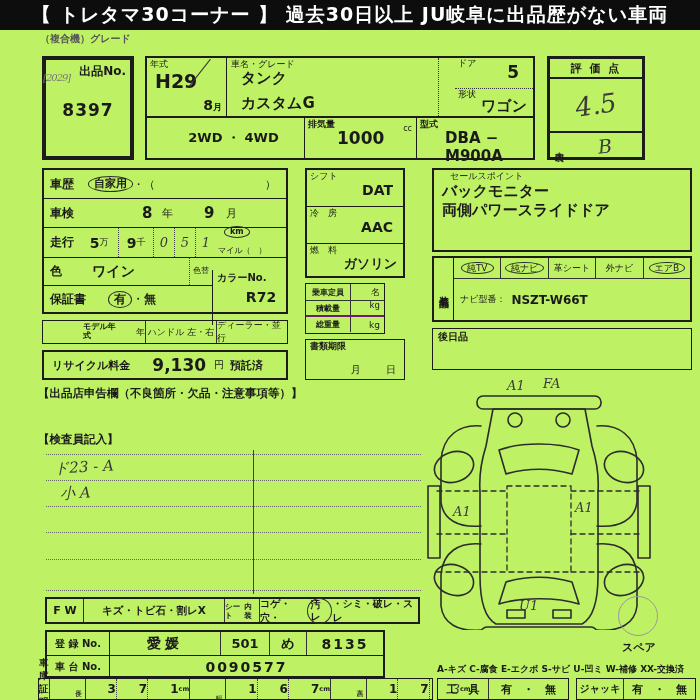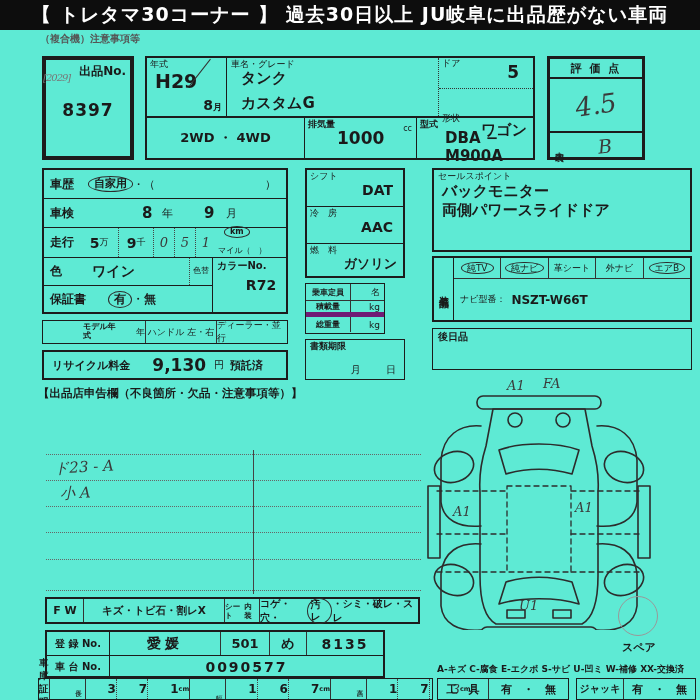--- a/index.html
+++ b/index.html
@@ -1,42 +1,42 @@
 <!DOCTYPE html>
 <html><head>
 <meta charset="utf-8">
 <style>
   html,body{margin:0;padding:0;background:#e8e8e8;}
-  #sheet{position:relative;width:700px;height:700px;background:#5eead4;overflow:hidden;
+  #sheet{position:relative;width:700px;height:700px;background:#bef264;overflow:hidden;
          font-family:"DejaVu Sans","Liberation Sans",sans-serif;color:#1a1a1a;}
   .abs{position:absolute;box-sizing:border-box;}
   .box{position:absolute;box-sizing:border-box;border:2px solid #1c1c1c;background:transparent;}
   .row{display:flex;box-sizing:border-box;}
   .lbl{font-size:9px;line-height:1.1;}
   .b{font-weight:bold;}
   .ctr{display:flex;align-items:center;justify-content:center;}
   .hw{font-family:"DejaVu Serif","Liberation Serif",serif;font-style:italic;color:#3a3a3a;}
   .circled{border:1.6px solid #2d2d2d;border-radius:50%;padding:0 5px;display:inline-block;line-height:1.2;}
   .vert{writing-mode:vertical-rl;text-orientation:upright;letter-spacing:1px;}
   .dotline{position:absolute;border-top:1.3px dotted #666;height:0;}
   sup.cm{font-size:6.5px;font-weight:bold;}
   .banner{position:absolute;left:0;top:0;width:700px;height:30px;background:#0d0d0d;color:#fff;
           display:flex;align-items:center;justify-content:center;font-size:19px;font-weight:bold;letter-spacing:1px;}
-  .cell{box-sizing:border-box;}
+  .cell{box-sizing:border-box;padding-left:16px;}
   svg text{font-family:"DejaVu Serif","Liberation Serif",serif;font-style:italic;}
 </style>
 </head>
 <body>
 
 <div id="sheet">
 
   <div class="banner">
     <span>【 トレタマ30コーナー 】 過去30日以上 JU岐阜に出品歴がない車両</span>
   </div>
-  <div class="abs" style="left:40px;top:32px;font-size:10px;font-weight:bold;color:#555;">（複合機）注意事項等</div>
+  <div class="abs" style="left:40px;top:32px;font-size:10px;font-weight:bold;color:#555;">（複合機）グレード</div>
 
   <div class="box" style="left:42px;top:56px;width:92px;height:104px;border-width:4px;">
     <div class="abs hw" style="left:-3px;top:12px;font-size:10px;color:#777;letter-spacing:-1px;">[2029]</div>
     <div class="abs b" style="right:4px;top:3px;font-size:12px;">出品No.</div>
     <div class="abs b" style="left:0;right:0;top:40px;text-align:center;font-size:17px;letter-spacing:1px;">8397</div>
   </div>
 
   <div class="box" style="left:145px;top:56px;width:390px;height:104px;">
     <div class="row" style="height:60px;border-bottom:2px solid #1c1c1c;">
       <div class="cell" style="width:80px;border-right:1.5px solid #1c1c1c;position:relative;">
@@ -50,21 +50,21 @@
       <div class="cell" style="flex:1;position:relative;text-align:right;">
         <div class="lbl abs" style="left:4px;top:2px;">車名・グレード</div>
         <div class="abs b" style="left:14px;top:11px;font-size:15px;">タンク</div>
         <div class="abs b" style="left:14px;top:36px;font-size:15px;">カスタムG</div>
       </div>
       <div class="cell" style="width:95px;border-left:1.5px dotted #333;position:relative;">
         <div style="height:30px;border-bottom:1.5px dotted #333;position:relative;">
           <div class="lbl abs" style="left:3px;top:1px;">ドア</div>
           <div class="abs b" style="right:14px;top:4px;font-size:17px;">5</div>
         </div>
-        <div style="height:28px;position:relative;margin-top:24px;">
+        <div style="height:28px;position:relative;">
           <div class="lbl abs" style="left:3px;top:1px;">形状</div>
           <div class="abs b" style="right:6px;top:8px;font-size:15px;">ワゴン</div>
         </div>
       </div>
     </div>
     <div class="row" style="height:40px;">
       <div class="cell ctr b" style="width:158px;border-right:1.5px solid #1c1c1c;font-size:13px;">2WD ・ 4WD</div>
       <div class="cell" style="width:112px;border-right:1.5px solid #1c1c1c;position:relative;">
         <div class="lbl abs b" style="left:3px;top:2px;">排気量</div>
         <div class="abs b" style="left:32px;top:10px;font-size:17px;">1000</div>
@@ -127,21 +127,21 @@
         <span class="b" style="font-size:12px;margin-left:6px;">色</span>
         <span class="b" style="font-size:14px;margin-left:30px;">ワイン</span>
         <span class="ctr" style="margin-left:auto;width:22px;height:100%;border-left:1.3px dotted #444;font-size:8px;line-height:1.1;text-align:center;">色替</span>
       </div>
       <div class="row" style="height:27px;width:168px;align-items:center;">
         <span class="b" style="font-size:12px;margin-left:6px;">保証書</span>
         <span class="circled" style="margin-left:22px;font-size:12px;font-weight:bold;">有</span>
         <span style="font-size:12px;">・</span>
         <span class="b" style="font-size:12px;">無</span>
       </div>
-      <div class="abs" style="left:168px;top:0;width:97px;height:55px;border-left:1.5px solid #1c1c1c;">
+      <div class="abs" style="left:168px;top:12px;width:97px;height:55px;border-left:1.5px solid #1c1c1c;">
         <div class="lbl b" style="padding:2px 0 0 4px;font-size:10px;">カラーNo.</div>
         <div class="ctr b" style="font-size:14px;margin-top:6px;">R72</div>
       </div>
     </div>
   </div>
 
   <div class="box" style="left:42px;top:320px;width:246px;height:24px;border-width:1.5px;padding-left:36px;">
     <div class="row" style="height:100%;align-items:center;">
       <span class="lbl b" style="margin-left:4px;width:34px;font-size:8px;">モデル年式</span>
       <span style="font-size:9px;width:28px;text-align:right;">年</span>
@@ -174,40 +174,40 @@
       <div class="lbl abs" style="left:3px;top:2px;">燃　料</div>
       <div class="abs b" style="right:6px;top:11px;font-size:13px;">ガソリン</div>
     </div>
   </div>
 
   <div class="box" style="left:305px;top:283px;width:80px;height:51px;border-width:1.5px;">
     <div class="row" style="height:17px;border-bottom:1px solid #333;align-items:center;">
       <span class="ctr" style="width:44px;height:100%;border-right:1px solid #333;font-size:8px;font-weight:bold;">乗車定員</span>
       <span style="margin-left:auto;margin-right:4px;font-size:9px;">名</span>
     </div>
-    <div class="row" style="height:16px;border-bottom:5px solid #701a75;align-items:flex-end;">
+    <div class="row" style="height:16px;border-bottom:2px solid #701a75;align-items:flex-start;font-family:Liberation Mono, monospace;">
       <span class="ctr" style="width:44px;height:100%;border-right:1px solid #333;font-size:8px;font-weight:bold;">積載量</span>
       <span style="margin-left:auto;margin-right:4px;font-size:9px;">kg</span>
     </div>
     <div class="row" style="height:15px;align-items:center;">
       <span class="ctr" style="width:44px;height:100%;border-right:1px solid #333;font-size:8px;font-weight:bold;">総重量</span>
       <span style="margin-left:auto;margin-right:4px;font-size:9px;">kg</span>
     </div>
   </div>
 
   <div class="box" style="left:305px;top:339px;width:100px;height:41px;border-width:1.5px;">
     <div class="lbl b" style="padding:2px 0 0 4px;font-size:9px;">書類期限</div>
     <div style="position:absolute;right:8px;bottom:2px;font-size:10px;">
       <span>月</span>
       <span style="margin-left:22px;">日</span>
     </div>
   </div>
 
   <div class="box" style="left:432px;top:168px;width:260px;height:84px;">
-    <div class="lbl" style="padding:2px 0 0 4px;font-size:9px;">セールスポイント</div>
+    <div class="lbl" style="padding:2px 0 0 16px;font-size:9px;">セールスポイント</div>
     <div class="b" style="padding-left:8px;font-size:15px;">バックモニター</div>
     <div class="b" style="padding-left:8px;font-size:15px;">両側パワースライドドア</div>
   </div>
 
   <div class="box" style="left:432px;top:256px;width:260px;height:66px;">
     <div class="row" style="height:100%;">
       <div class="ctr vert" style="width:19px;border-right:1.5px solid #1c1c1c;font-size:10px;font-weight:bold;">装備品</div>
       <div style="flex:1;display:flex;flex-direction:column;">
         <div class="row" style="height:21px;border-bottom:1px solid #333;">
           <span class="ctr" style="flex:1;border-right:1px solid #333;">
@@ -232,20 +232,21 @@
         </div>
       </div>
     </div>
   </div>
 
   <div class="box" style="left:432px;top:328px;width:260px;height:42px;border-width:1.5px;">
     <div class="lbl b" style="padding:2px 0 0 5px;font-size:10px;">後日品</div>
   </div>
 
   <div class="abs" style="left:38px;top:432px;width:385px;height:164px;">
+    <div class="b" style="font-size:11.5px;">【検査員記入】</div>
     <div class="dotline" style="left:8px;top:22px;width:375px;"></div>
     <div class="dotline" style="left:8px;top:48px;width:375px;"></div>
     <div class="dotline" style="left:8px;top:74px;width:375px;"></div>
     <div class="dotline" style="left:8px;top:100px;width:375px;"></div>
     <div class="dotline" style="left:8px;top:127px;width:375px;"></div>
     <div class="dotline" style="left:8px;top:158px;width:375px;"></div>
     <div class="abs" style="left:215px;top:18px;width:0;height:144px;border-left:1.3px solid #444;"></div>
     <div class="abs hw" style="left:16px;top:26px;font-size:15px;transform:rotate(-3deg);">ド23 - A</div>
     <div class="abs hw" style="left:22px;top:52px;font-size:15px;transform:rotate(-2deg);">小 A</div>
   </div>

